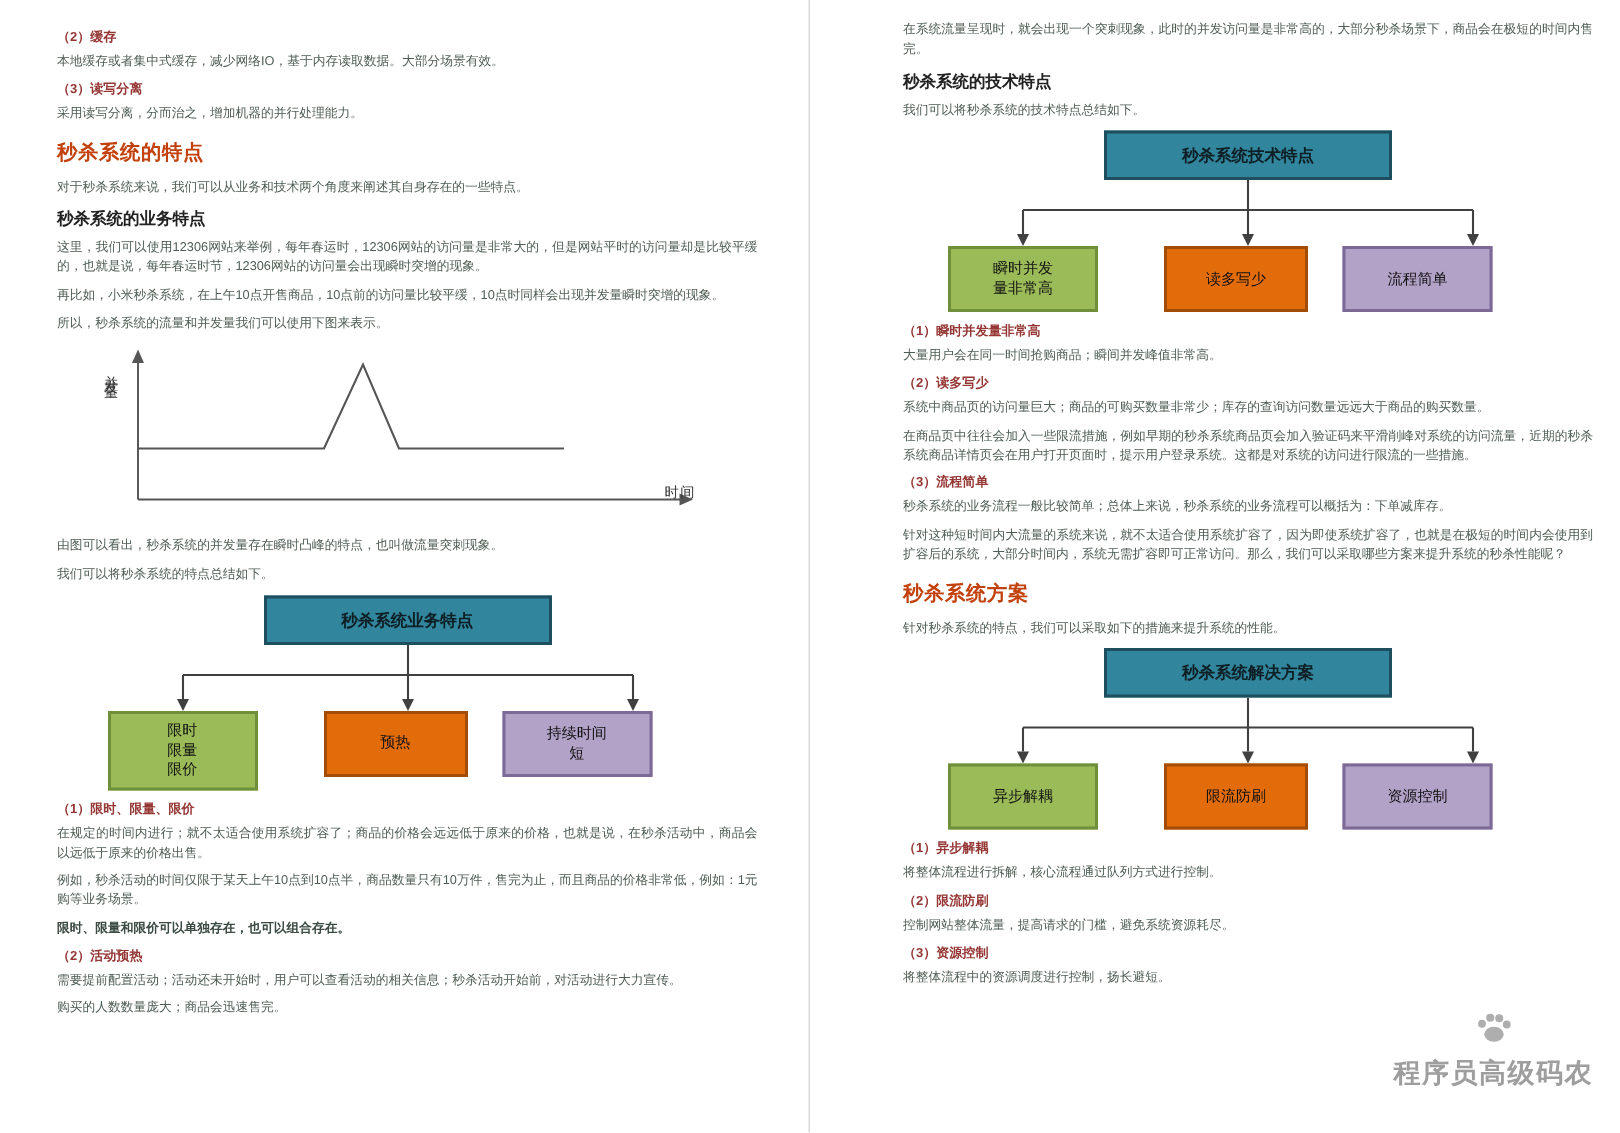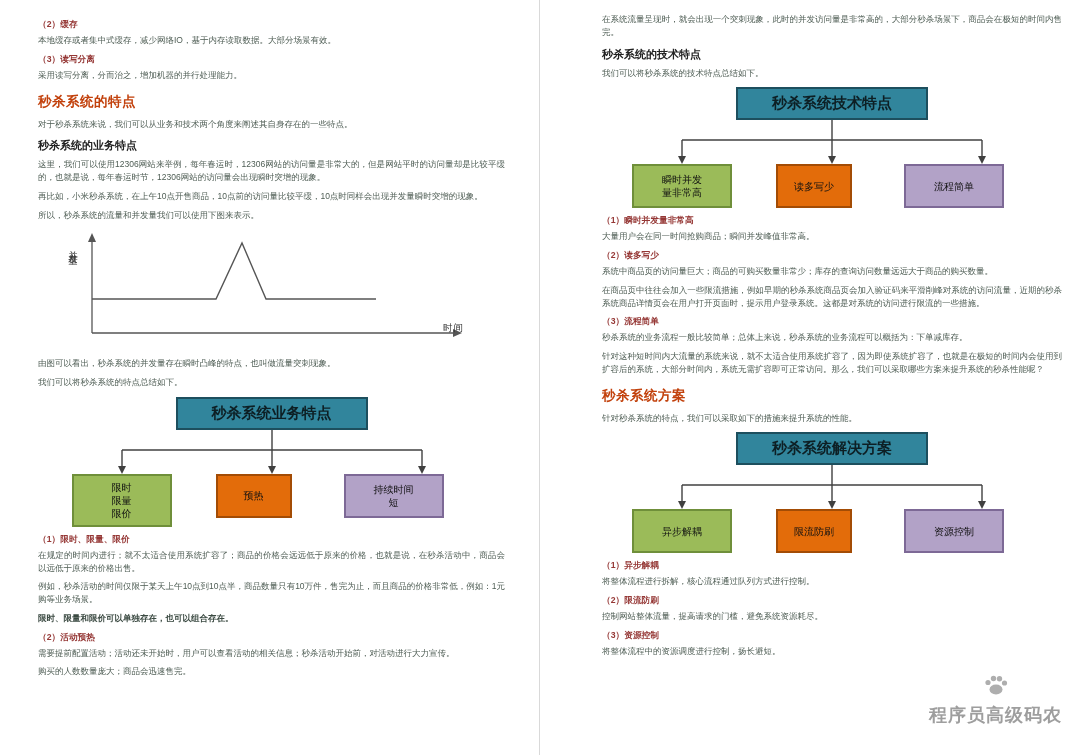--- a/index.html
+++ b/index.html
@@ -48,33 +48,33 @@
     position:absolute; right:32px; bottom:14px;
     font-size:9.5px; color:#333; letter-spacing:1px;
   }
 
   
   .diagram { width:440px; margin:8px auto 6px auto; }
   .diag-top {
     width:192px; min-height:33px; margin:0 auto;
     background:#31859C; border:2px solid #1d4f5e;
     display:flex; align-items:center; justify-content:center;
-    font-size:15px; font-weight:bold; color:#0d1f24;
+    font-size:11px; font-weight:bold; color:#0d1f24;
     text-align:center; padding:3px 4px;
   }
   .diag-conn { display:block; margin:0; }
   .diag-row { display:flex; align-items:flex-start; width:440px; }
   .diag-box {
     min-height:44px; display:flex; align-items:center; justify-content:center;
     font-size:10px; color:#111; text-align:center;
     white-space:pre-line; line-height:1.3; padding:5px 4px;
   }
   .diag-c1 { width:100px; margin-left:20px;  background:#9BBB59; border:2px solid #6f8f3a; }
-  .diag-c2 { width:76px;  margin-left:44px;  background:#E36C0A; border:2px solid #a34c05; }
-  .diag-c3 { width:100px; margin-left:52px;  background:#B2A2C7; border:2px solid #7d6996; }
+  .diag-c2 { width:96px;  margin-left:44px;  background:#E36C0A; border:2px solid #a34c05; }
+  .diag-c3 { width:100px; margin-left:23px;  background:#B2A2C7; border:2px solid #7d6996; }
 
   
   .watermark {
     position:absolute; right:18px; bottom:28px;
     display:flex; align-items:center; gap:7px;
     color:#9e9e9e;
     flex-direction:column;
   }
   .watermark .wm-text { font-size:18px; font-weight:bold; letter-spacing:1px; }
 </style>

